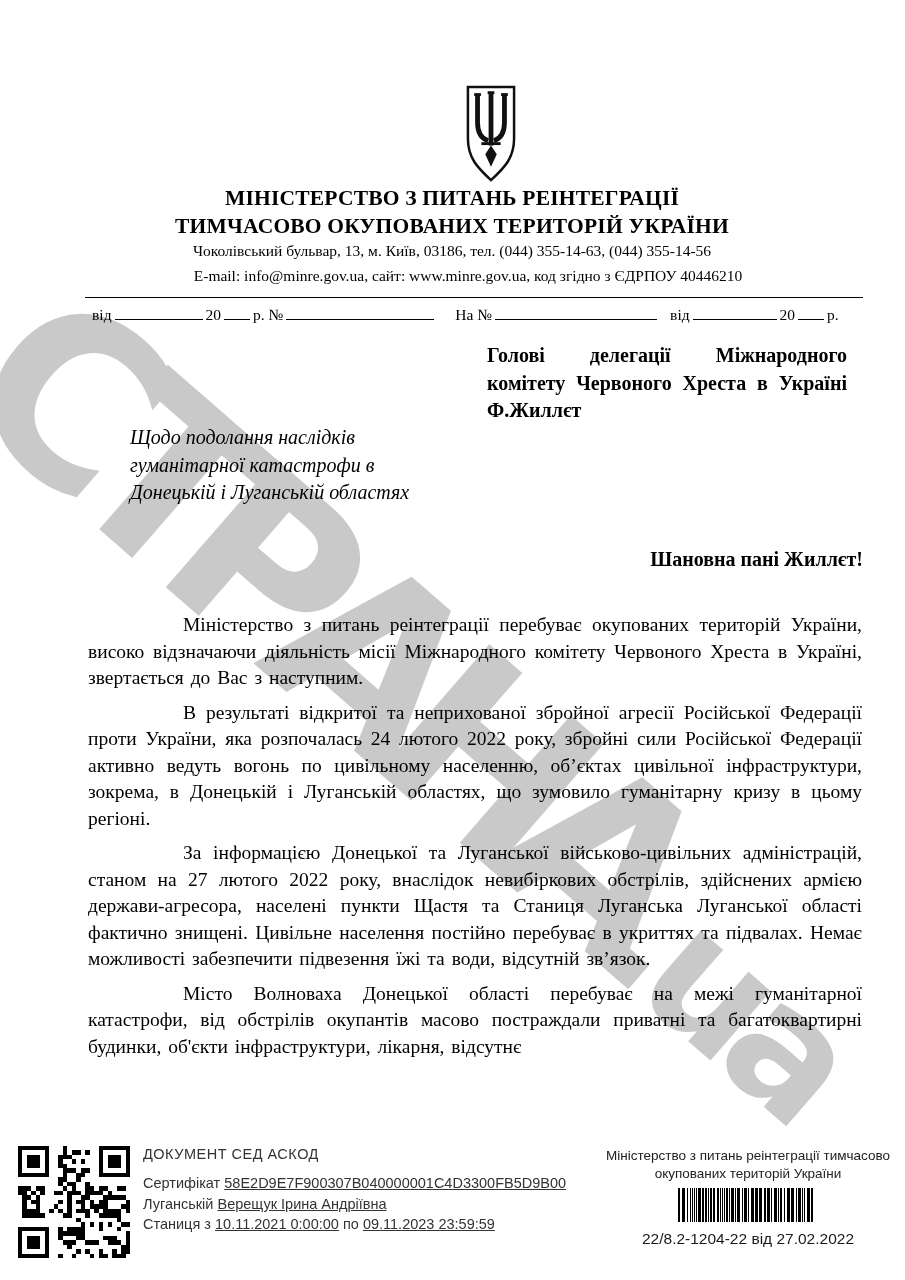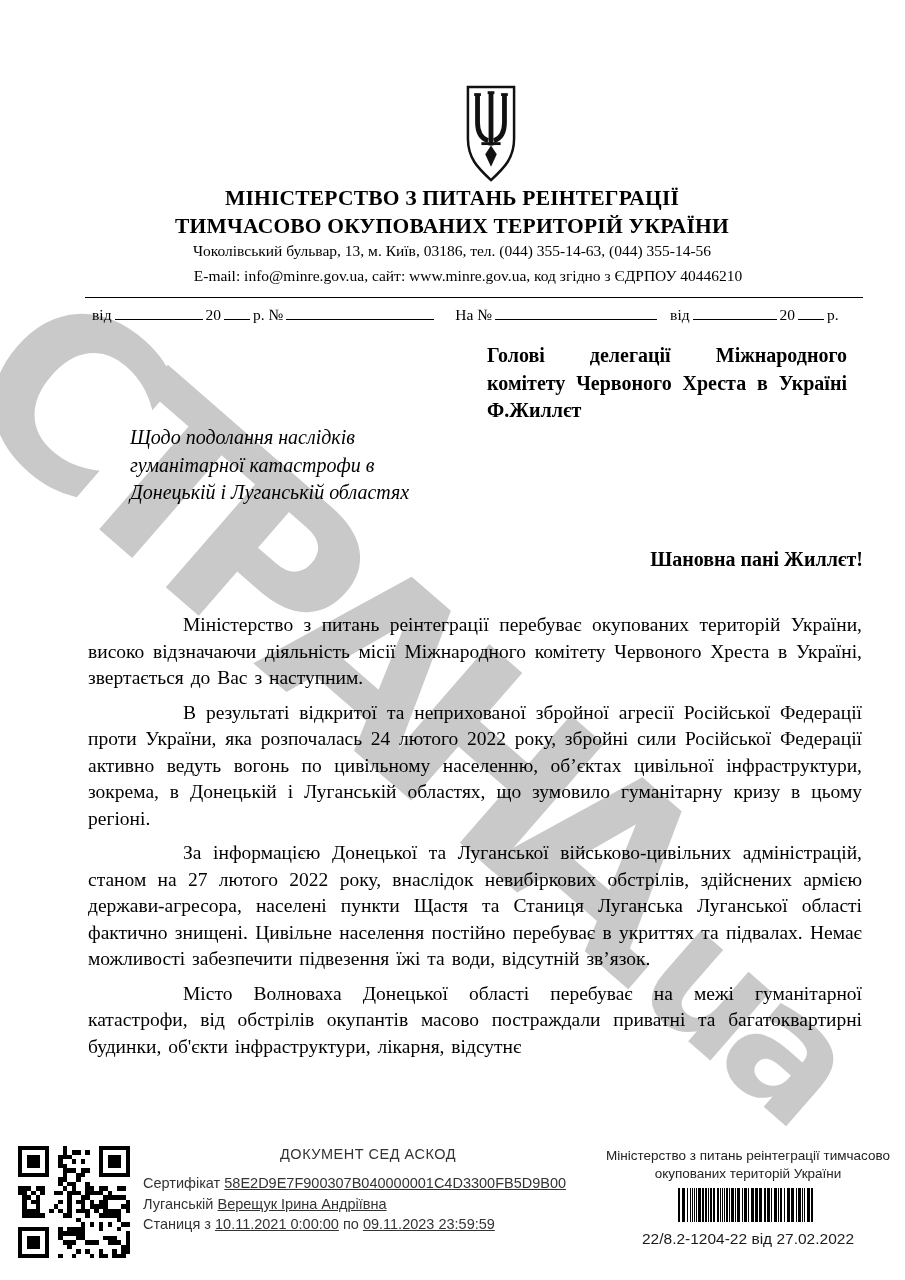--- a/index.html
+++ b/index.html
@@ -46,21 +46,21 @@
 
   
   .body-text { left:88px; top:612px; width:774px; }
   .body-text p { margin:0 0 8px 0; font-size:19.5px; line-height:26.5px;
     text-align:justify; text-indent:95px; word-spacing:2px; }
 
   
   .sig-qr { left:18px; top:1146px; width:112px; height:112px; }
   .sig-text { left:143px; top:1146px; width:450px;
     font-family:"Liberation Sans", sans-serif; font-size:14.5px; color:#333; }
-  .sig-sys { letter-spacing:0.5px; margin-bottom:11px;text-align:center; }
+  .sig-sys { letter-spacing:0.5px; margin-bottom:11px; }
   .sig-row { line-height:20.5px; }
   .u { text-decoration:underline; }
 
   
   .stamp { left:598px; top:1147px; width:300px; text-align:center;
     font-family:"Liberation Sans", sans-serif; font-size:13.5px; color:#222;
     line-height:17.5px; }
   .stamp-barcode { display:block; margin:6px auto 8px auto; }
   .stamp-number { font-size:15.5px; margin-top:6px; color:#1a1a1a; }
 </style>

